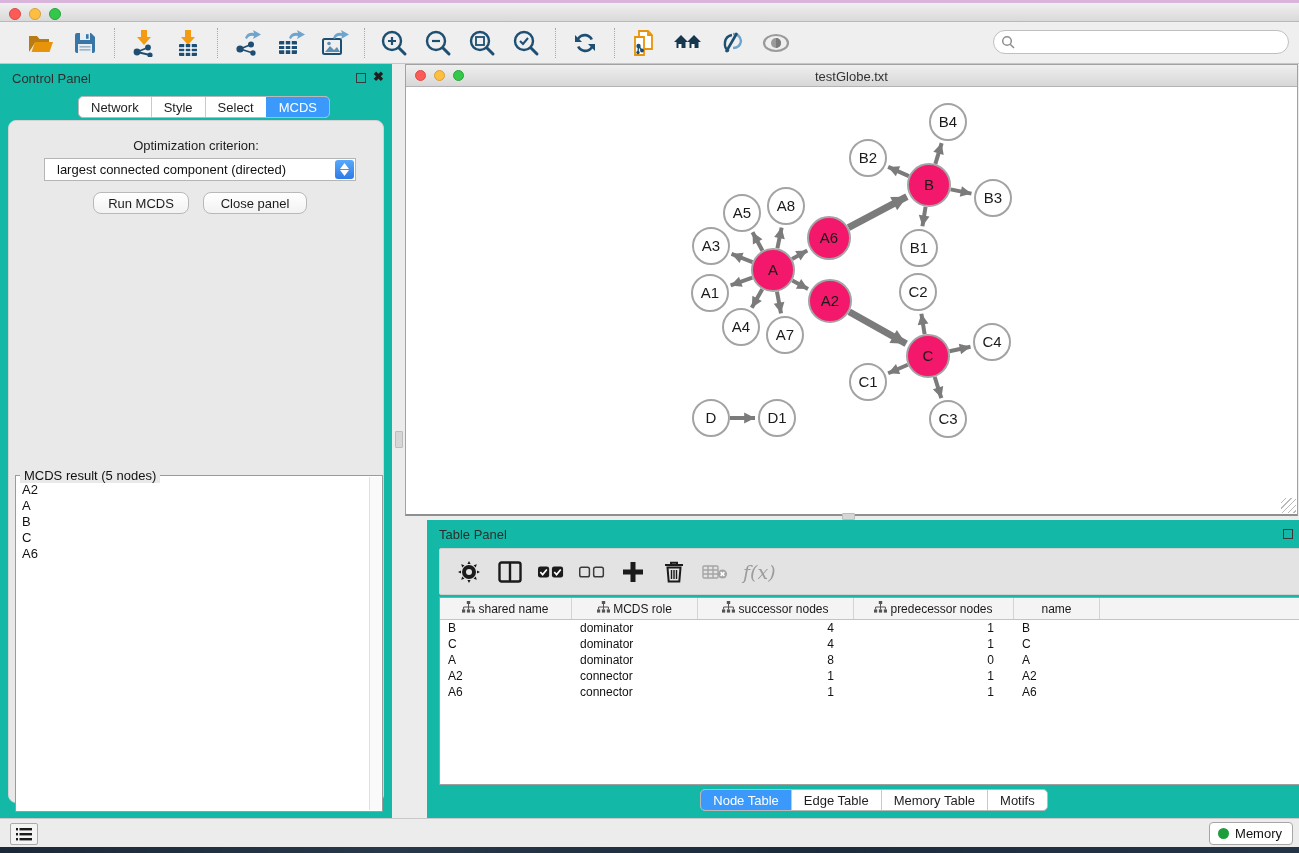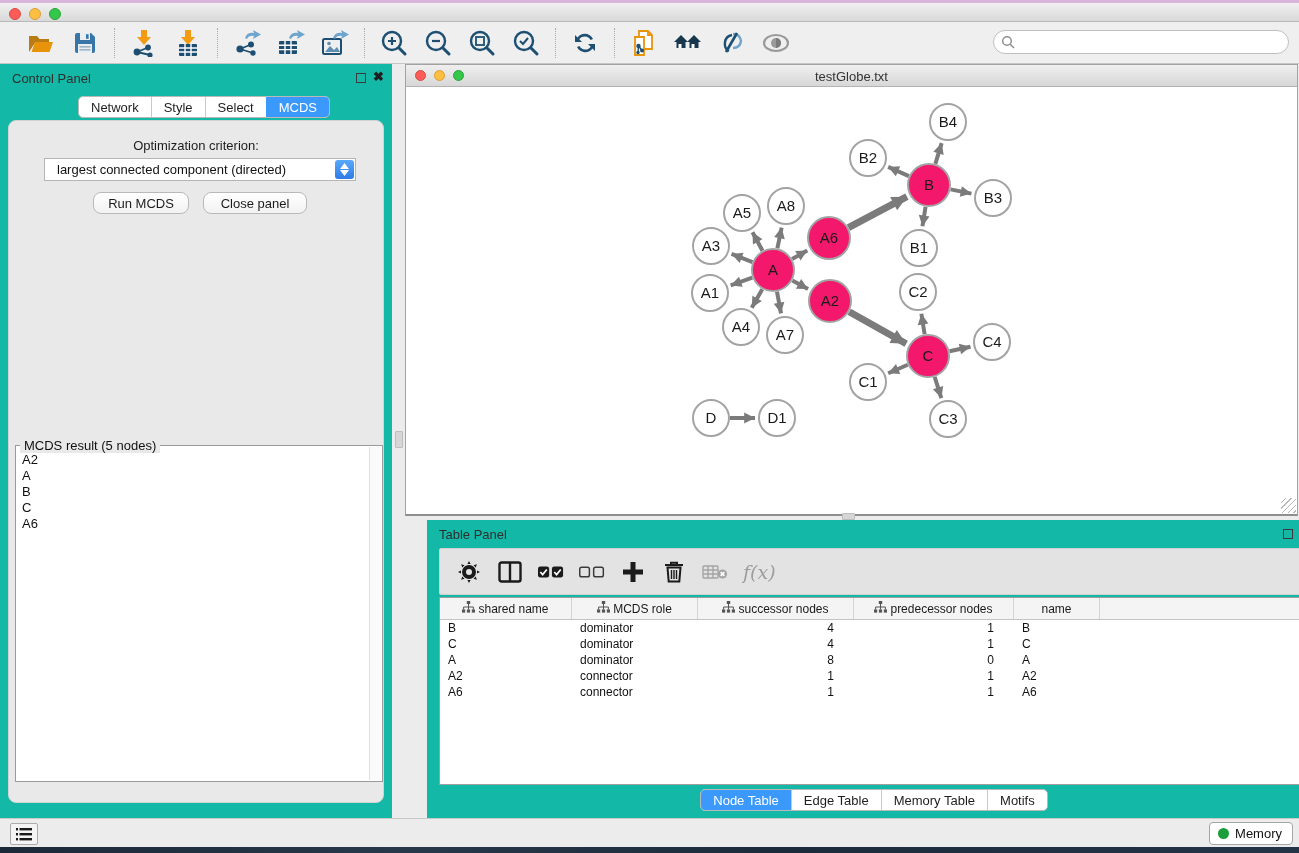--- a/index.html
+++ b/index.html
@@ -78,21 +78,21 @@
   .btn {
     height:22px; background:linear-gradient(#FFFFFF,#F2F2F2); border:1px solid #B9B9B9;
     border-radius:8px; font-size:13px; color:#1c1c1c; display:inline-flex;
     align-items:center; justify-content:center; padding:0 14px; cursor:default;
     font-family:"Liberation Sans",sans-serif;
   }
   .run-btn { position:absolute; left:84px; top:71px; width:96px; }
   .closep-btn { position:absolute; left:194px; top:71px; width:104px; }
 
   .mcds-box {
-    position:absolute; left:6px; top:324px; width:368px; height:337px;
+    position:absolute; left:6px; top:354px; width:368px; height:337px;
     border:1px solid #9B9B9B; background:#fff;
   }
   .mcds-legend {
     position:absolute; left:4px; top:-8px; background:#E9E9E9; padding:0 4px;
     font-size:13px; color:#111;
   }
   .mcds-list { position:absolute; left:2px; top:6px; right:14px; bottom:2px; overflow:hidden; font-size:13px; color:#111; }
   .mcds-list .mcds-item { padding:0 4px; line-height:16px; }
   .mcds-scroll {
     position:absolute; right:1px; top:1px; width:12px; bottom:1px;

